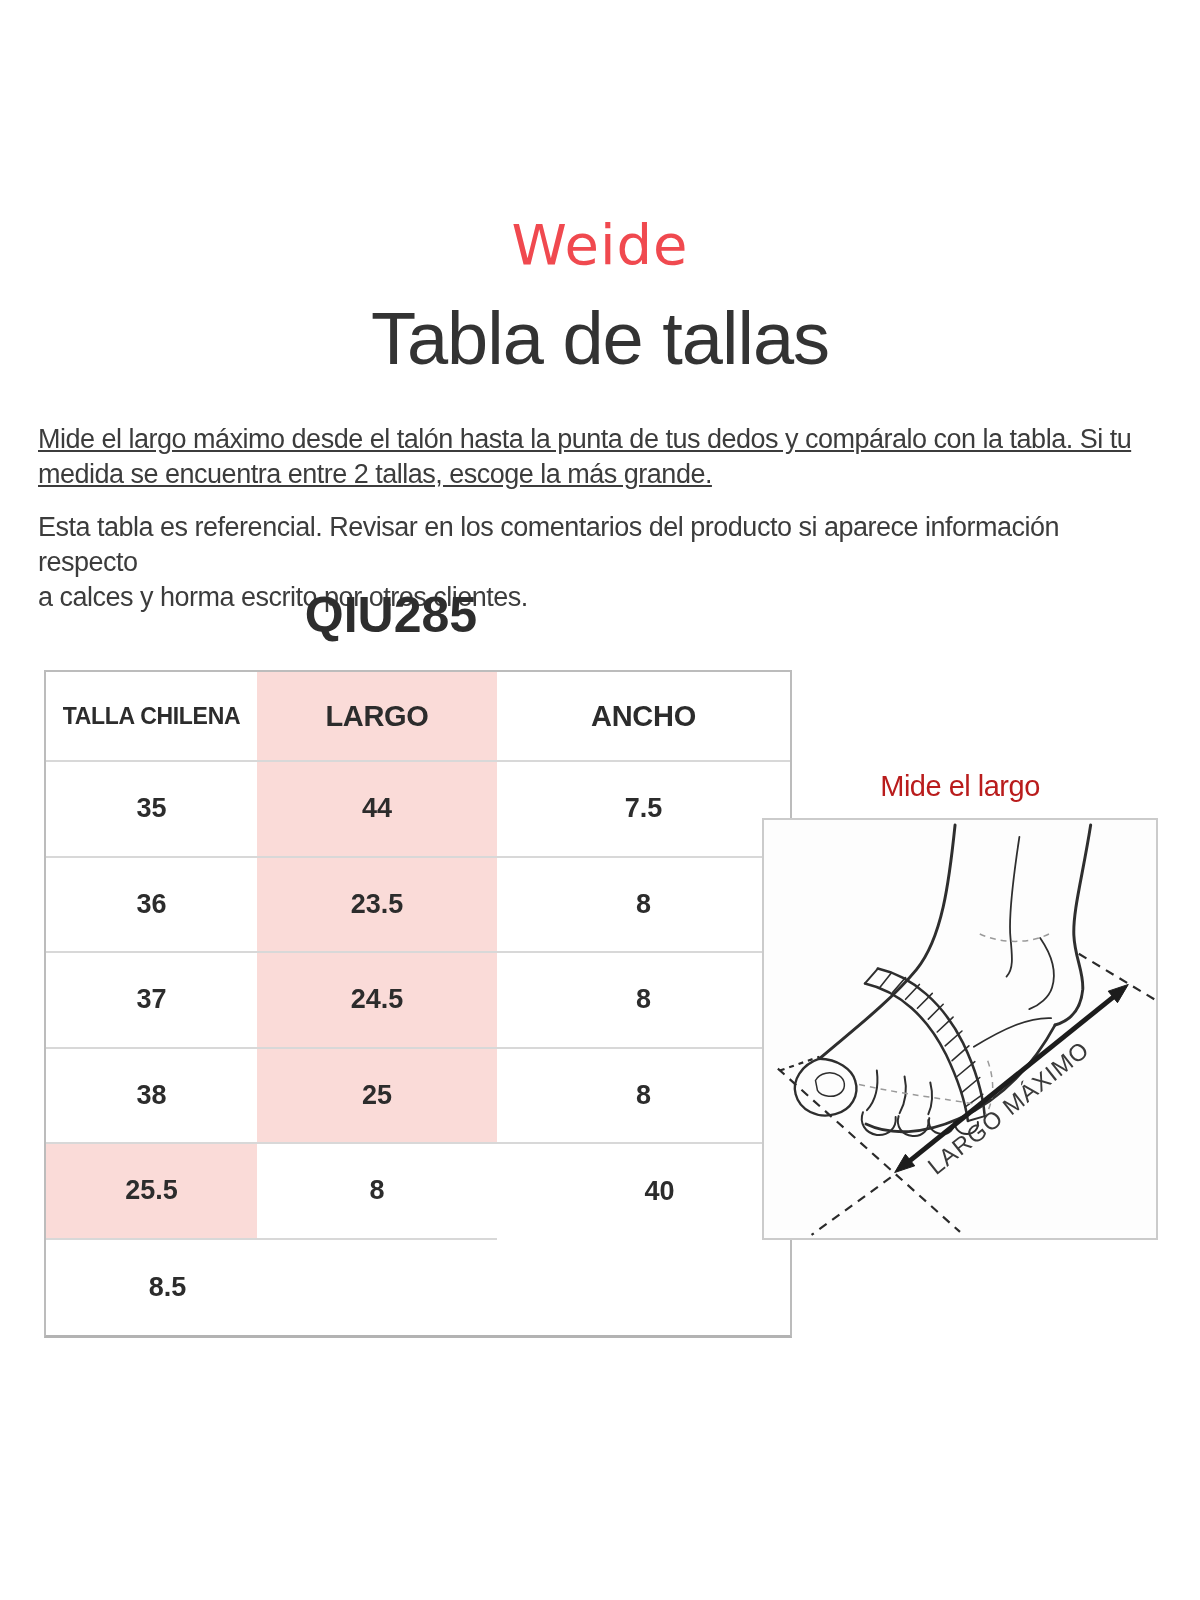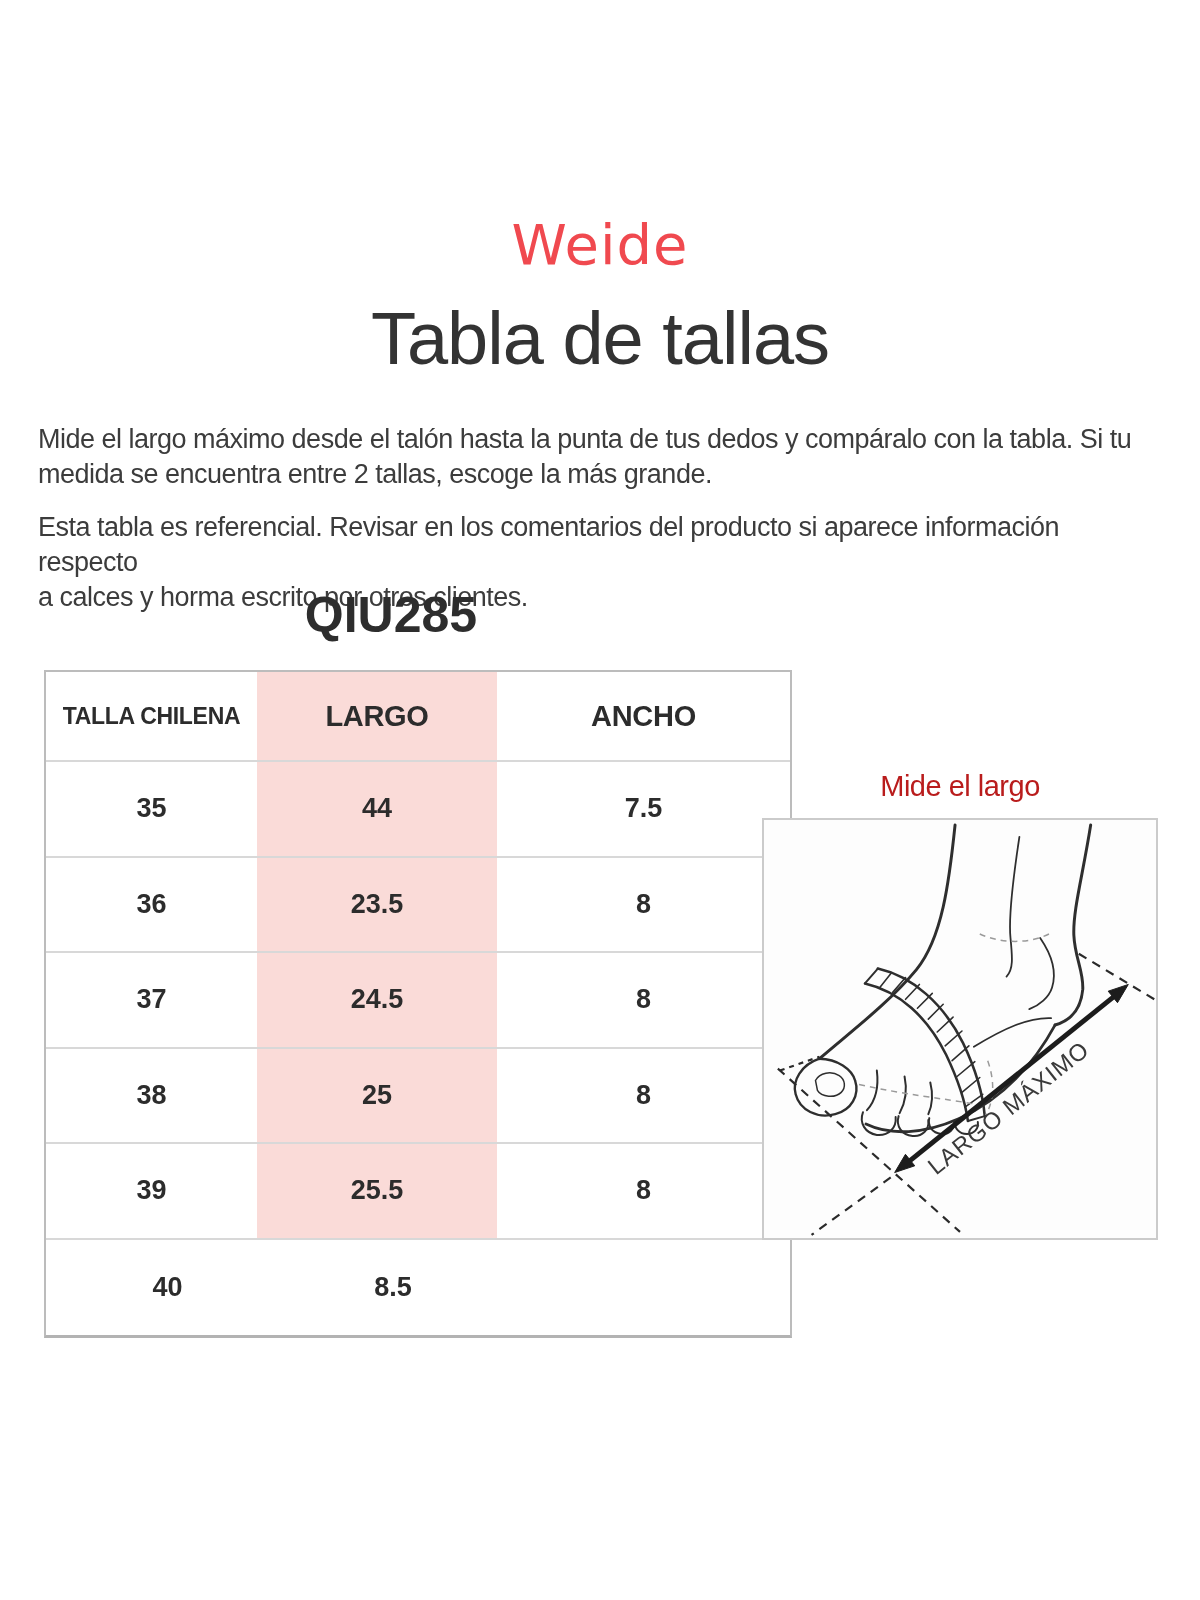--- a/index.html
+++ b/index.html
@@ -11,21 +11,21 @@
     position:absolute;top:212px;left:0;width:1200px;text-align:center;
     font-family:"DejaVu Sans", sans-serif;font-size:56px;font-weight:400;
     color:#f0494f;letter-spacing:1px;
   }
   .page-title{
     position:absolute;top:298px;left:0;width:1200px;text-align:center;
     font-size:74px;font-weight:400;color:#333333;letter-spacing:-1px;line-height:1.1;
   }
   .intro{position:absolute;left:38px;width:1120px;font-size:27px;line-height:35px;
     color:#3c3c3c;letter-spacing:-0.5px;}
-  .intro.p1{top:422px;}
+  .intro.p1{top:422px;text-decoration:underline;}
   .intro.p2{top:510px;}
   .product-code{
     position:absolute;top:586px;left:44px;width:694px;text-align:center;
     font-size:50px;font-weight:800;color:#2d2d2d;letter-spacing:0;
   }
   .size-table{
     position:absolute;left:44px;top:670px;width:748px;height:668px;
     box-sizing:border-box;border:2px solid #bcbcbc;border-bottom:3px solid #b3b3b3;
     background:#ffffff;display:grid;
     grid-template-columns:211px 240px 1fr;
@@ -84,21 +84,20 @@
   <div class="cell value">8</div>
 
   <div class="cell value">37</div>
   <div class="cell value pink">24.5</div>
   <div class="cell value">8</div>
 
   <div class="cell value">38</div>
   <div class="cell value pink">25</div>
   <div class="cell value">8</div>
 
-  <div class="cell value">39</div>
   <div class="cell value pink">25.5</div>
   <div class="cell value">8</div>
 
   <div class="cell value last">40</div>
   <div class="cell value last">8.5</div>
 </div>
 
 <div class="measure-heading">Mide el largo</div>
 
 <div class="measure-box">

